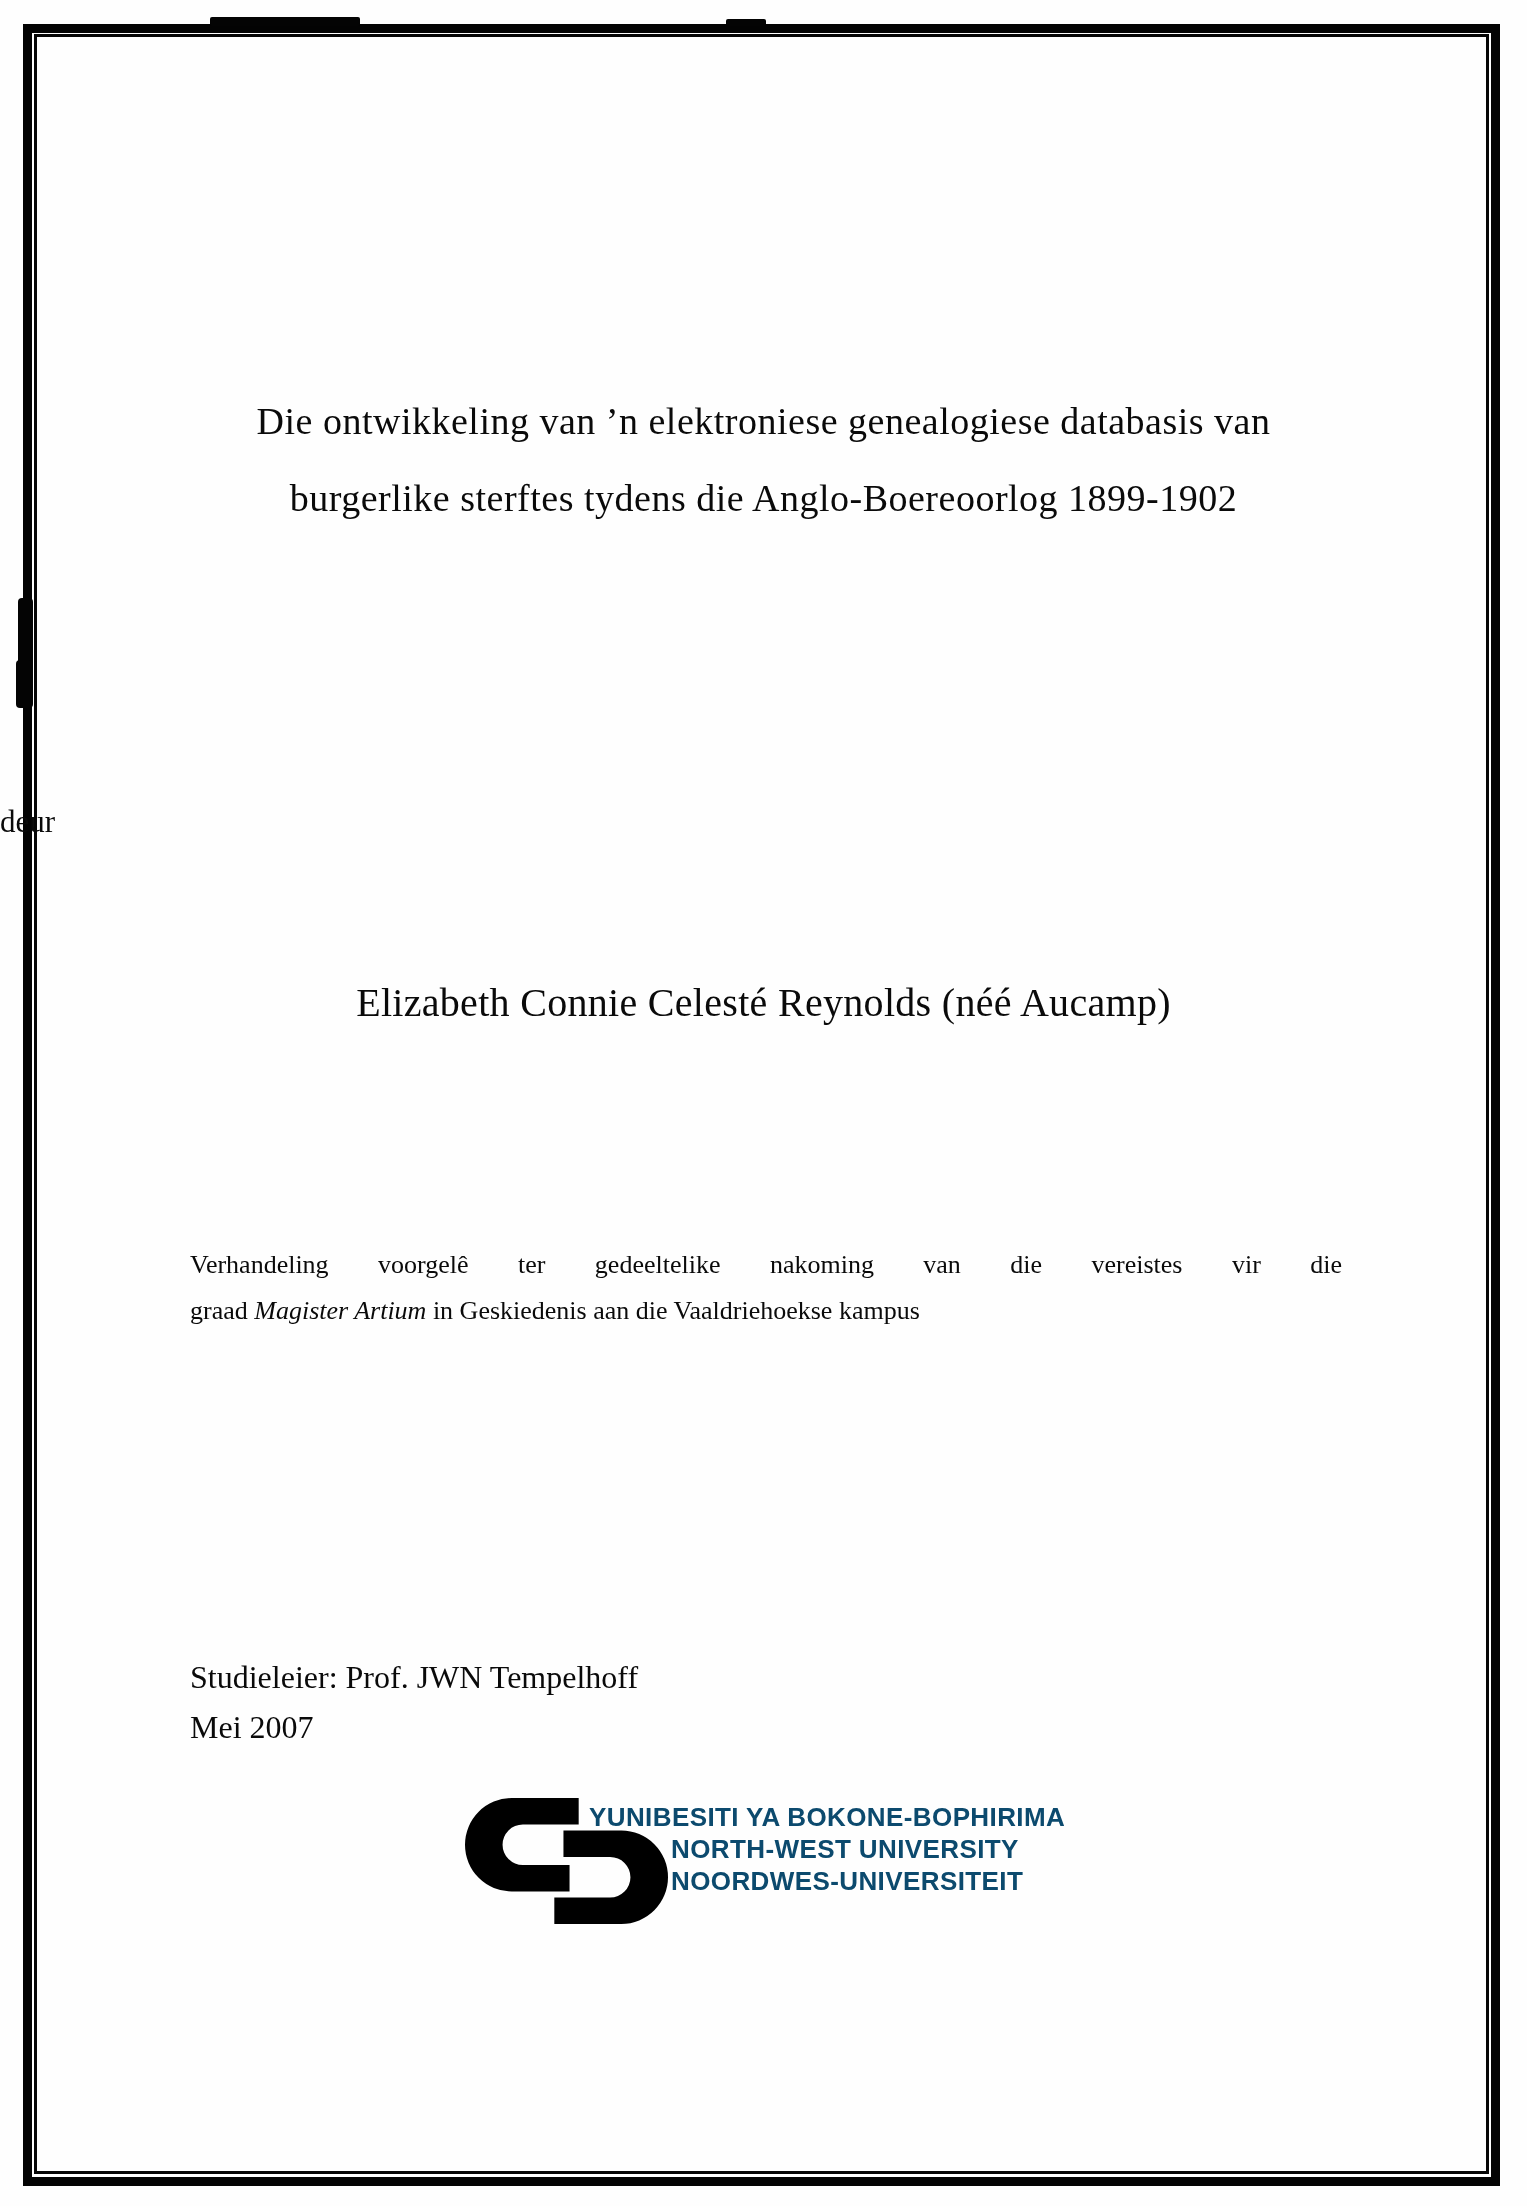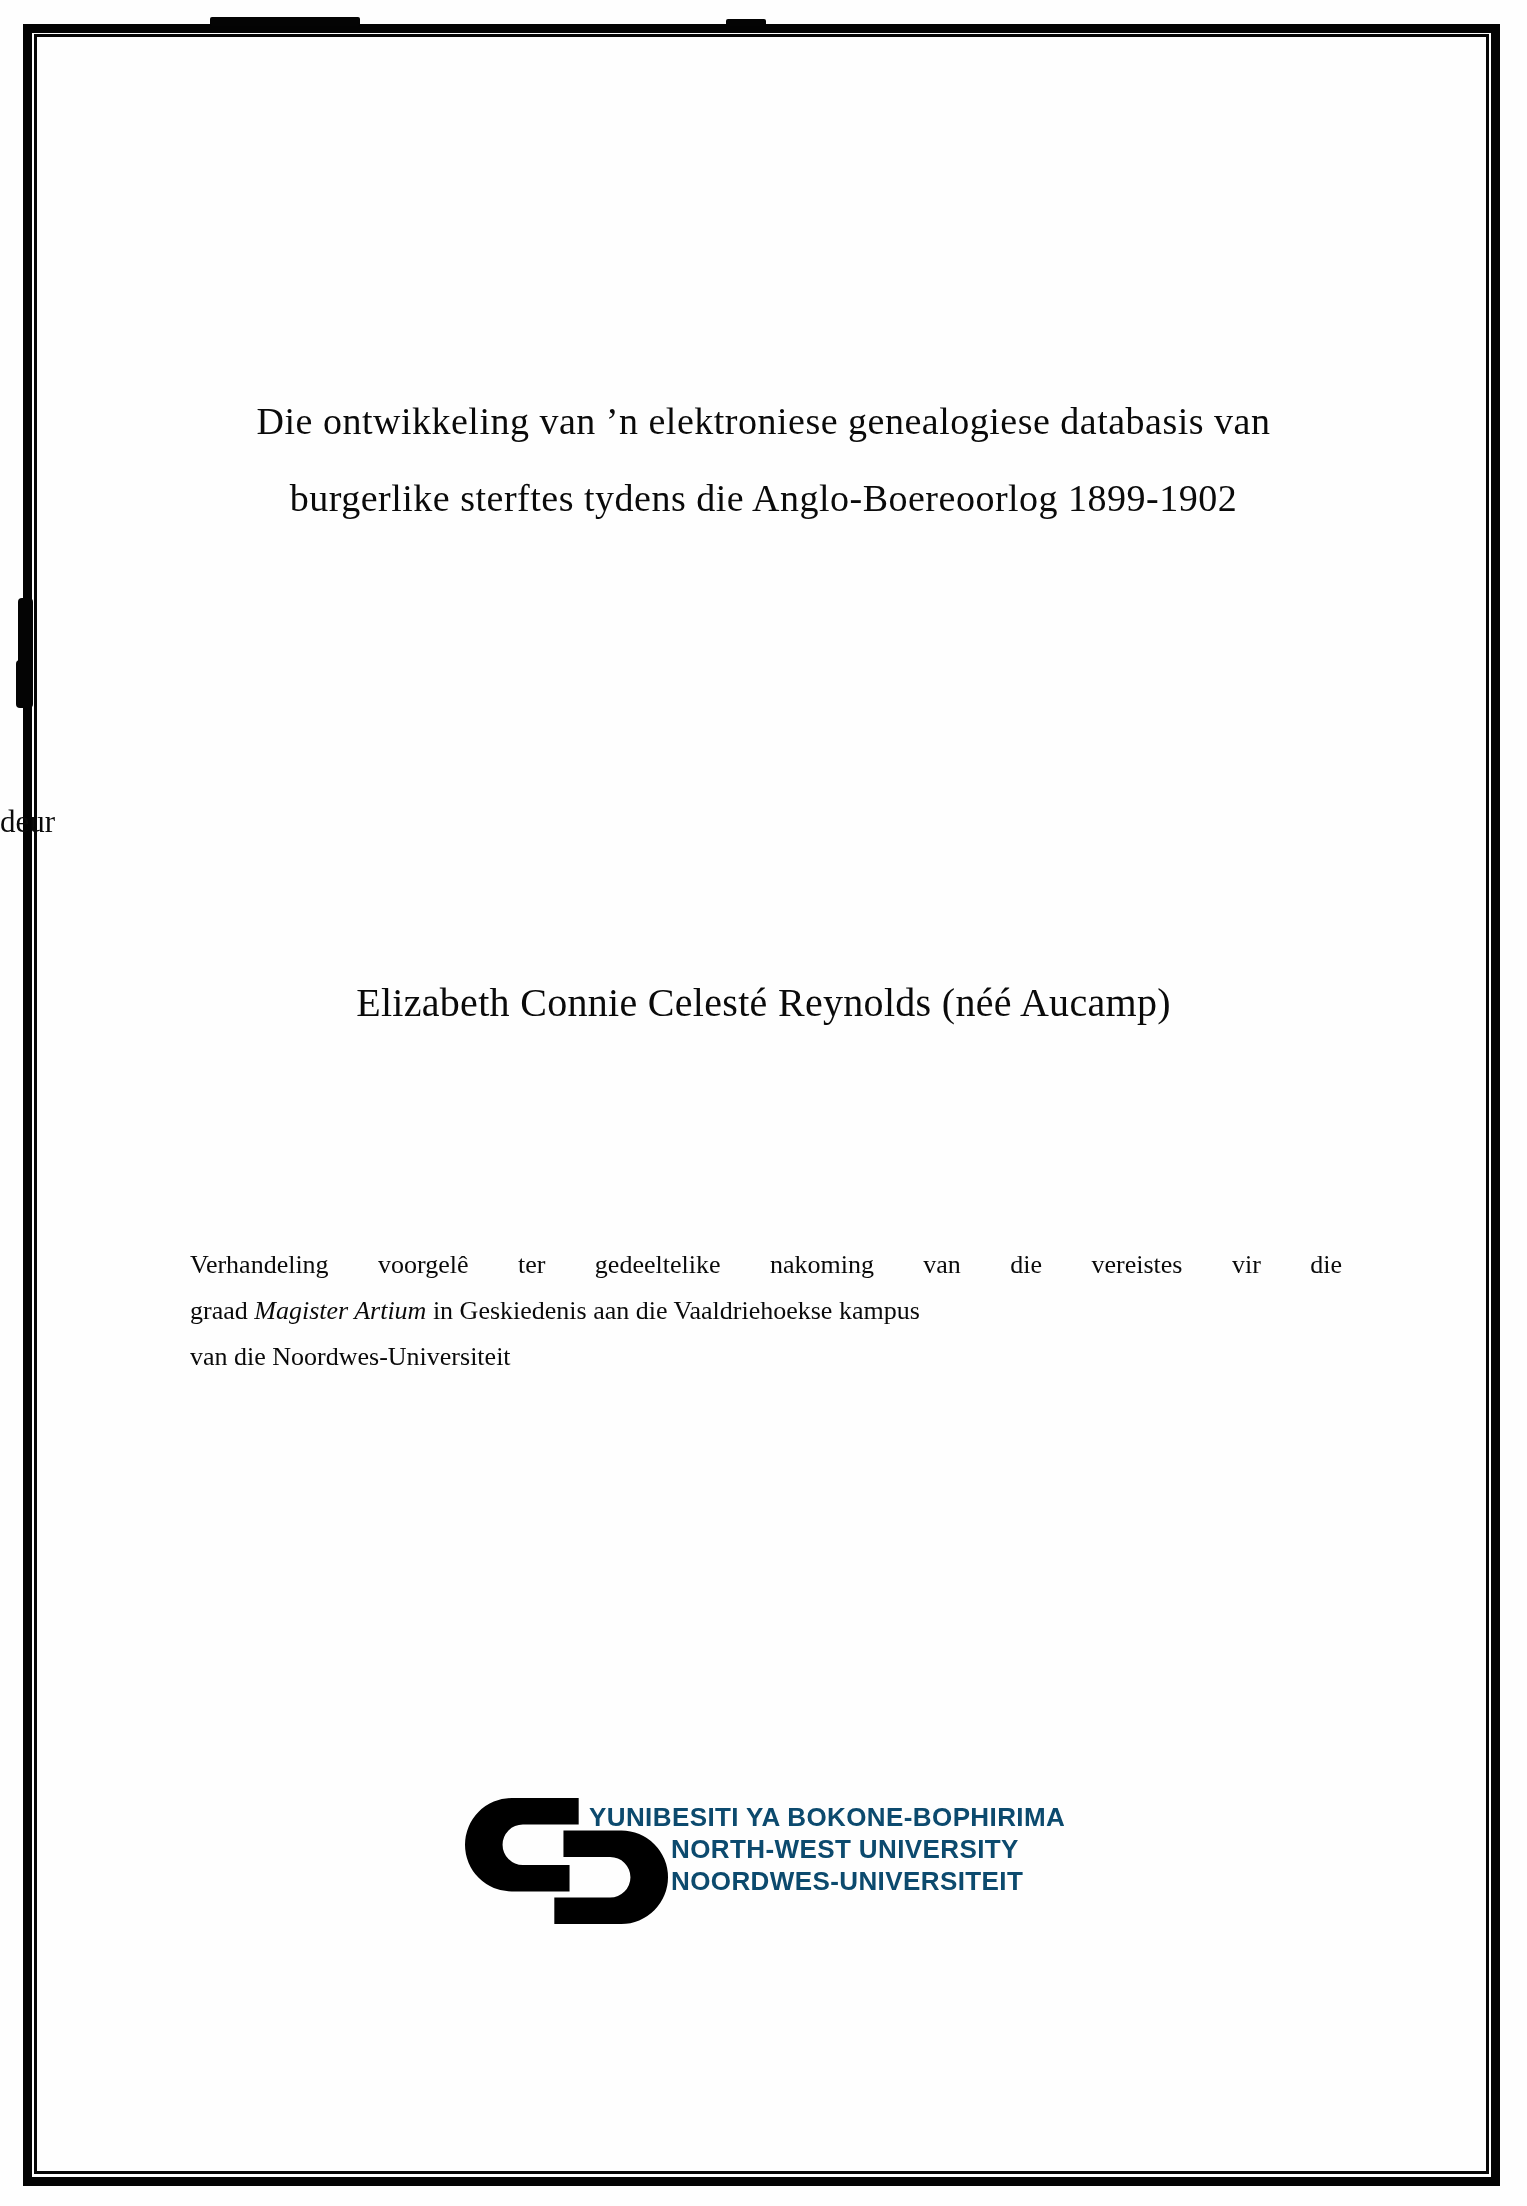--- a/index.html
+++ b/index.html
@@ -115,23 +115,26 @@
     <div class="t-line">burgerlike sterftes tydens die Anglo-Boereoorlog 1899-1902</div>
   </div>
 
   <div class="byline-deur">deur</div>
 
   <div class="author-name">Elizabeth Connie Celesté Reynolds (néé Aucamp)</div>
 
   <div class="degree-statement">
     <div class="jline">Verhandeling voorgelê ter gedeeltelike nakoming van die vereistes vir die</div>
     <div><span>graad </span><span class="em">Magister Artium</span><span> in Geskiedenis aan die Vaaldriehoekse kampus</span></div>
-    <div>van die Noordwes-Universiteit</div>
   </div>
 
+  <div class="supervisor-block">
+    <div>Studieleier: Prof. JWN Tempelhoff</div>
+    <div>Mei 2007</div>
+  </div>
 
   <div class="logo-block">
     <svg class="logo-mark" width="203" height="126" viewBox="0 0 200 124" aria-hidden="true">
       <g fill="#000000">
         <path d="M112,0 H46 A46,46 0 0 0 46,92 H103 V66 H57 A20,20 0 0 1 57,26 H112 Z"></path>
         <path d="M112,0 H46 A46,46 0 0 0 46,92 H103 V66 H57 A20,20 0 0 1 57,26 H112 Z" transform="translate(200,124) scale(-1,-1)"></path>
       </g>
     </svg>
     <div class="logo-text logo-line-1">YUNIBESITI YA BOKONE-BOPHIRIMA</div>
     <div class="logo-text logo-line-2">NORTH-WEST UNIVERSITY</div>

